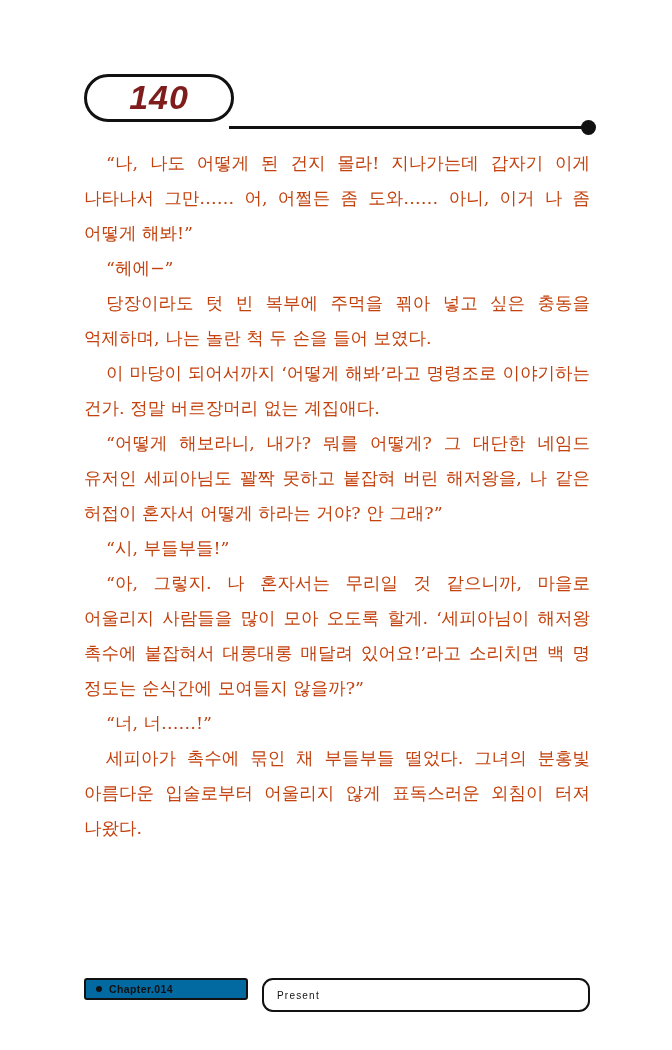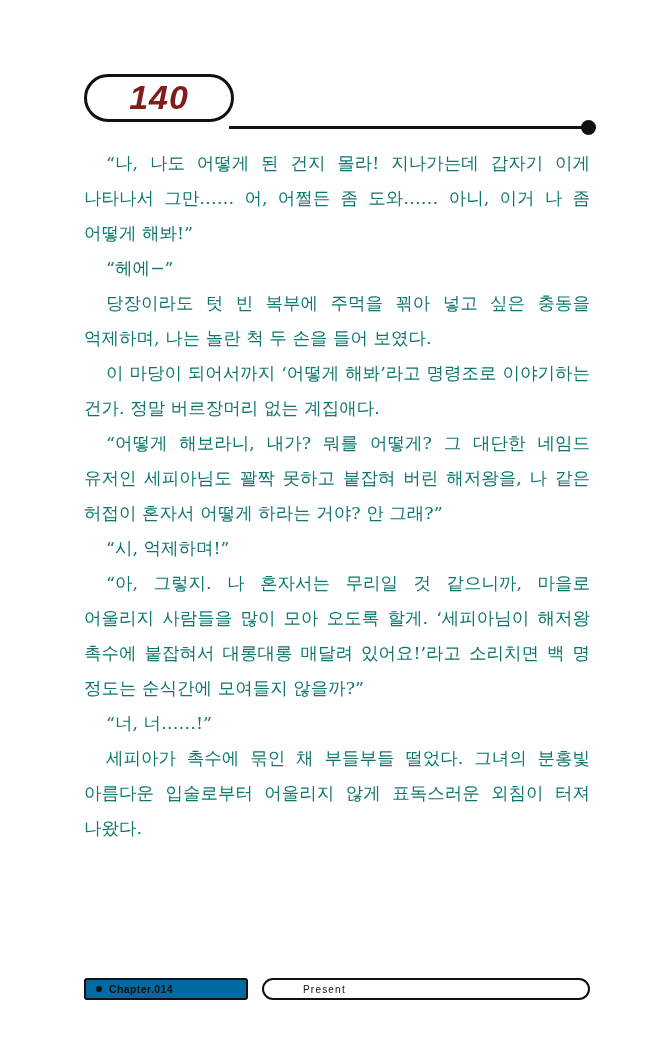--- a/index.html
+++ b/index.html
@@ -81,21 +81,21 @@
     width: 506px;
   }
   .para {
     font-family: "DejaVu Serif", "Liberation Serif", serif;
     font-size: 17.5px;
     line-height: 35px;
     text-indent: 22px;
     margin: 0;
     text-align: justify;
     word-break: keep-all;
-    color: #0f766e;
+    color: #c2410c;
   }
   .para.gap-top {
   }
 
   
   .footer {
     position: absolute;
     left: 84px;
     top: 978px;
     width: 506px;
@@ -127,29 +127,28 @@
     font-family: "Liberation Sans", sans-serif;
     font-weight: bold;
     font-size: 10.5px;
     letter-spacing: 0.4px;
     color: #111111;
   }
   .title-tag {
     position: absolute;
     left: 178px;
     top: 0;
-    height: 22px;
+    height: 34px;
     width: 328px;
     border: 2px solid #111111;
     border-radius: 11px;
     box-sizing: border-box;
     background: #ffffff;
     display: flex;
     align-items: center;
-    padding-left: 26px;
   }
   .title-label {
     font-family: "Liberation Sans", sans-serif;
     font-size: 10px;
     letter-spacing: 1.2px;
     color: #111111;
     margin-left: 13px;
   }
 </style>
 </head>
@@ -164,21 +163,21 @@
     <div class="head-rule"></div>
     <div class="head-dot"></div>
   </div>
 
   <div class="body-text">
     <p class="para">“나, 나도 어떻게 된 건지 몰라! 지나가는데 갑자기 이게 나타나서 그만…… 어, 어쩔든 좀 도와…… 아니, 이거 나 좀 어떻게 해봐!”</p>
     <p class="para gap-top">“헤에−”</p>
     <p class="para">당장이라도 텃 빈 복부에 주먹을 꾂아 넣고 싶은 충동을 억제하며, 나는 놀란 척 두 손을 들어 보였다.</p>
     <p class="para">이 마당이 되어서까지 ‘어떻게 해봐’라고 명령조로 이야기하는 건가. 정말 버르장머리 없는 계집애다.</p>
     <p class="para">“어떻게 해보라니, 내가? 뭐를 어떻게? 그 대단한 네임드 유저인 세피아님도 꽐짝 못하고 붙잡혀 버린 해저왕을, 나 같은 허접이 혼자서 어떻게 하라는 거야? 안 그래?”</p>
-    <p class="para">“시, 억제하며!”</p>
+    <p class="para">“시, 부들부들!”</p>
     <p class="para">“아, 그렇지. 나 혼자서는 무리일 것 같으니까, 마을로 어울리지 사람들을 많이 모아 오도록 할게. ‘세피아님이 해저왕 촉수에 붙잡혀서 대롱대롱 매달려 있어요!’라고 소리치면 백 명 정도는 순식간에 모여들지 않을까?”</p>
     <p class="para">“너, 너……!”</p>
     <p class="para">세피아가 촉수에 묶인 채 부들부들 떨었다. 그녀의 분홍빛 아름다운 입술로부터 어울리지 않게 표독스러운 외침이 터져 나왔다.</p>
   </div>
 
   <div class="footer">
     <div class="chapter-tag">
       <span class="chapter-dot"></span>
       <span class="chapter-label">Chapter.014</span>
     </div>

